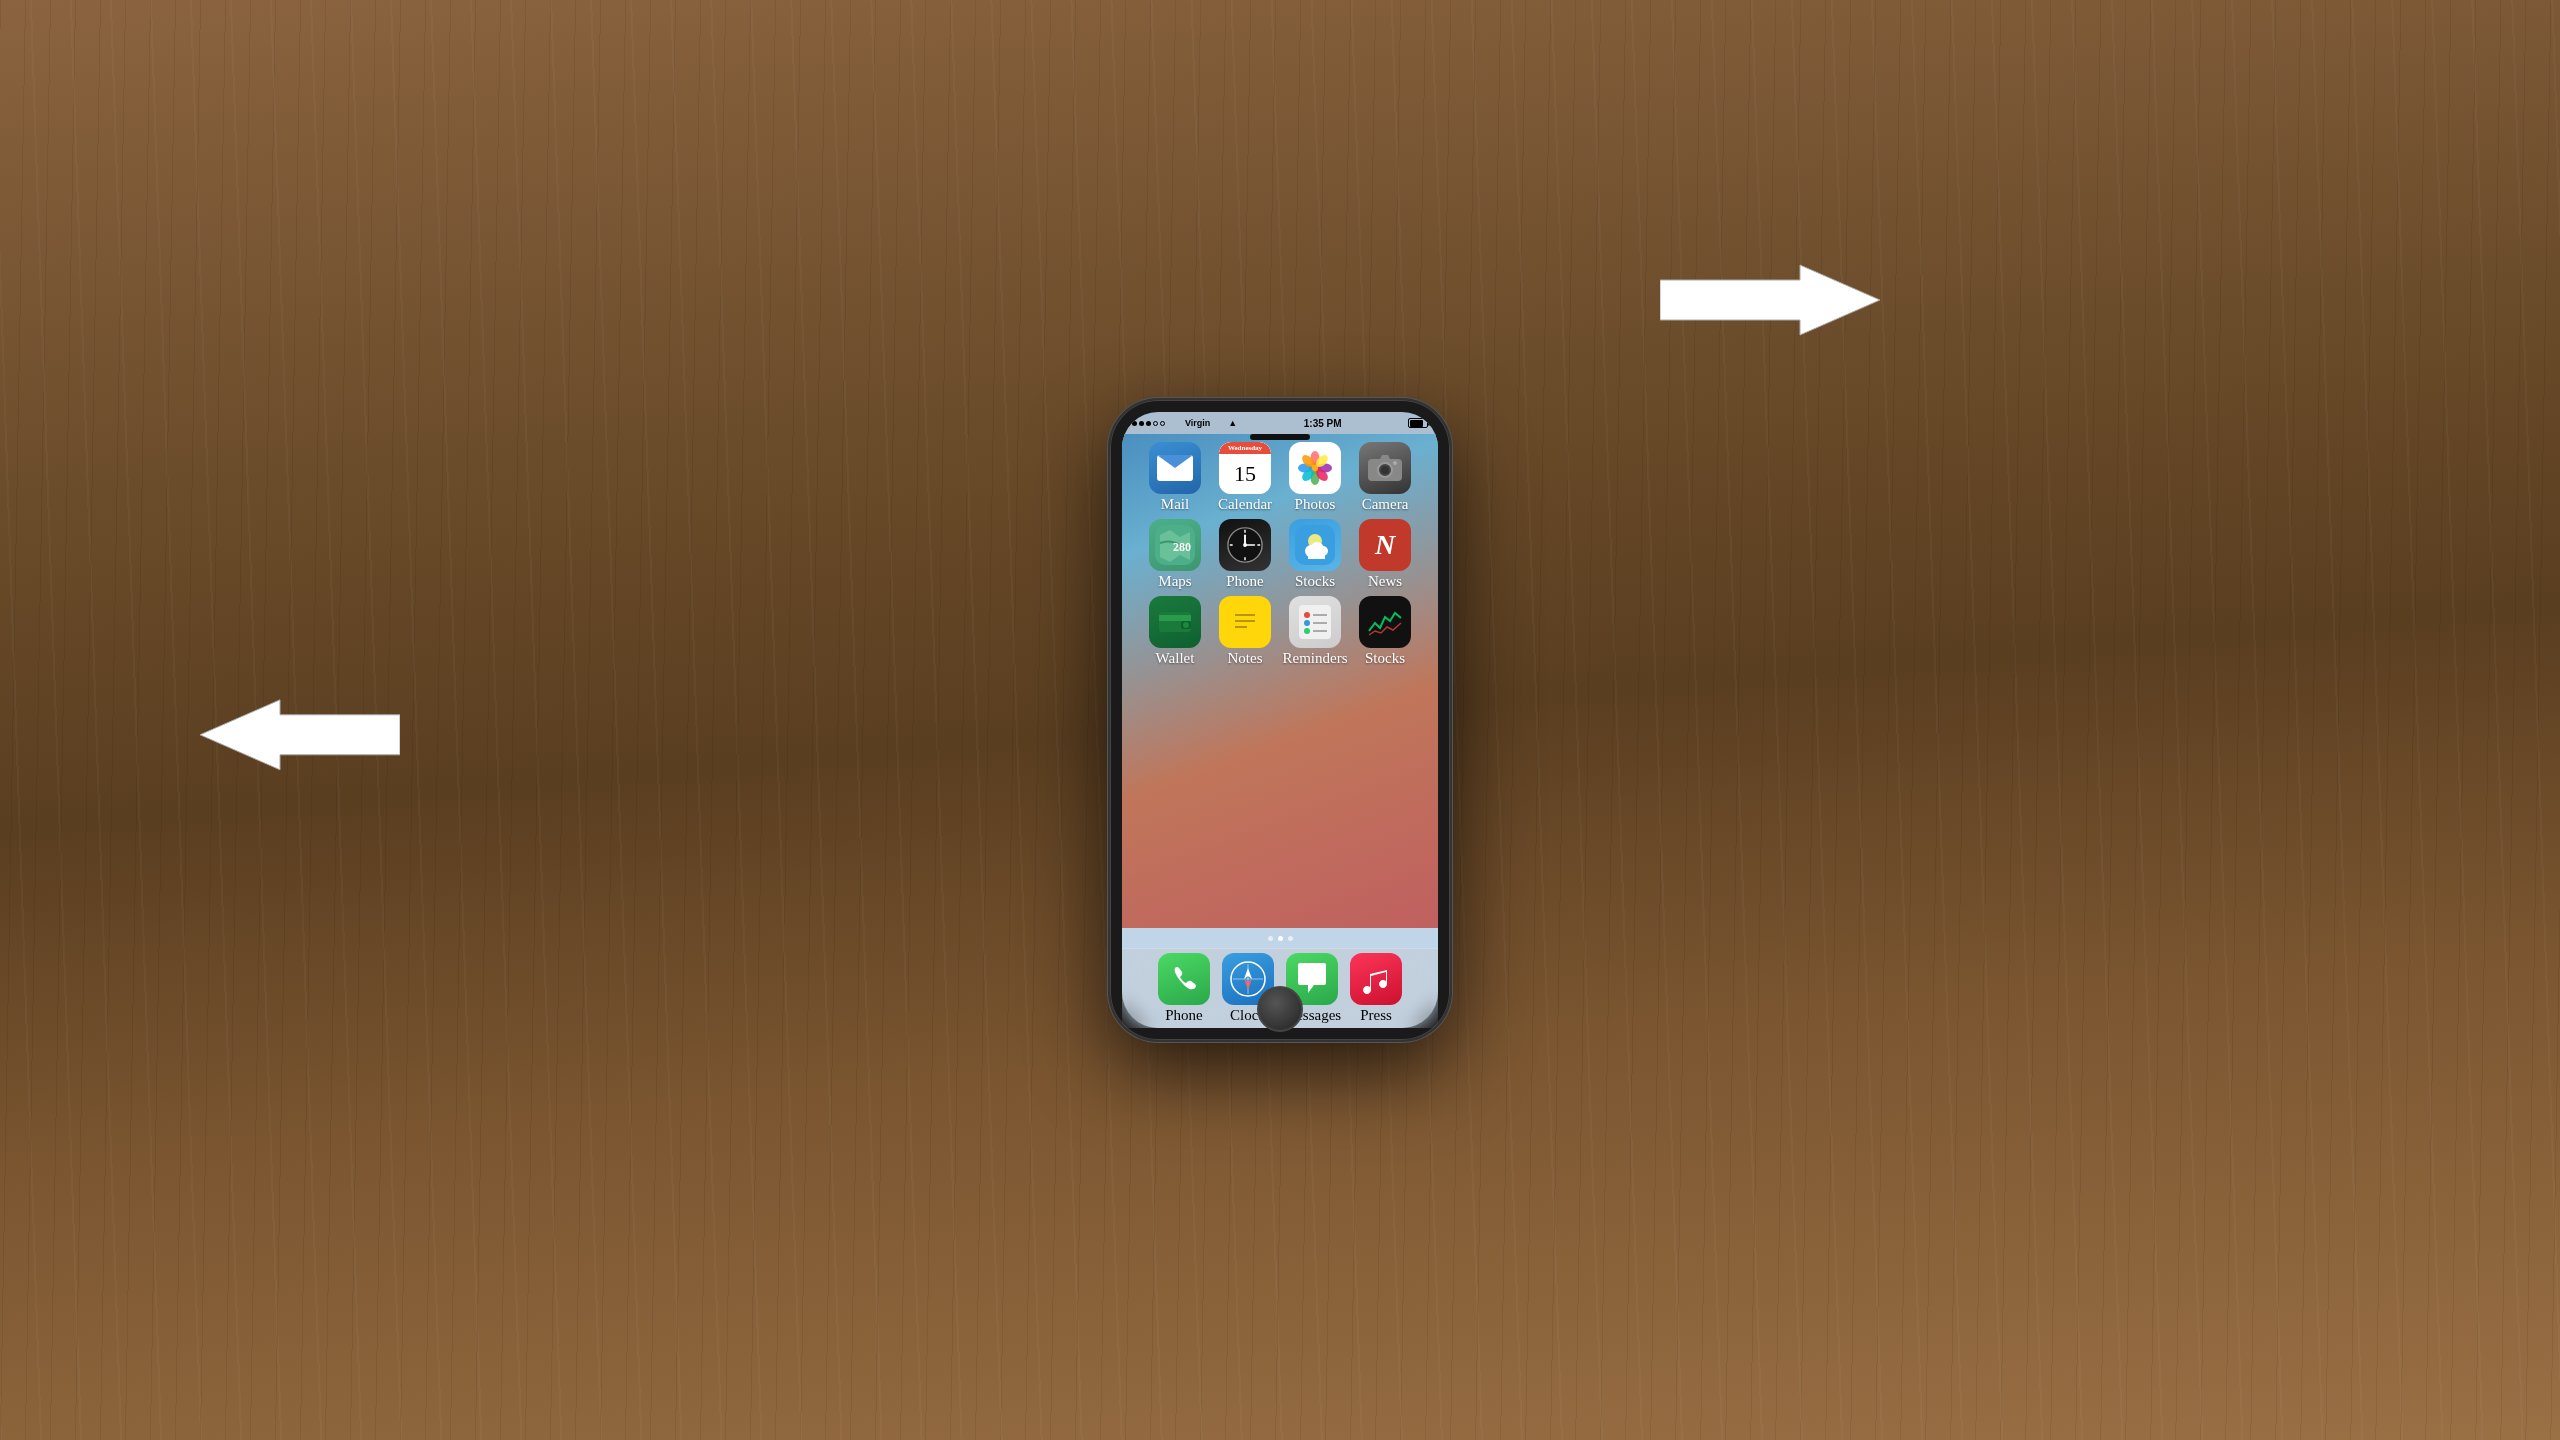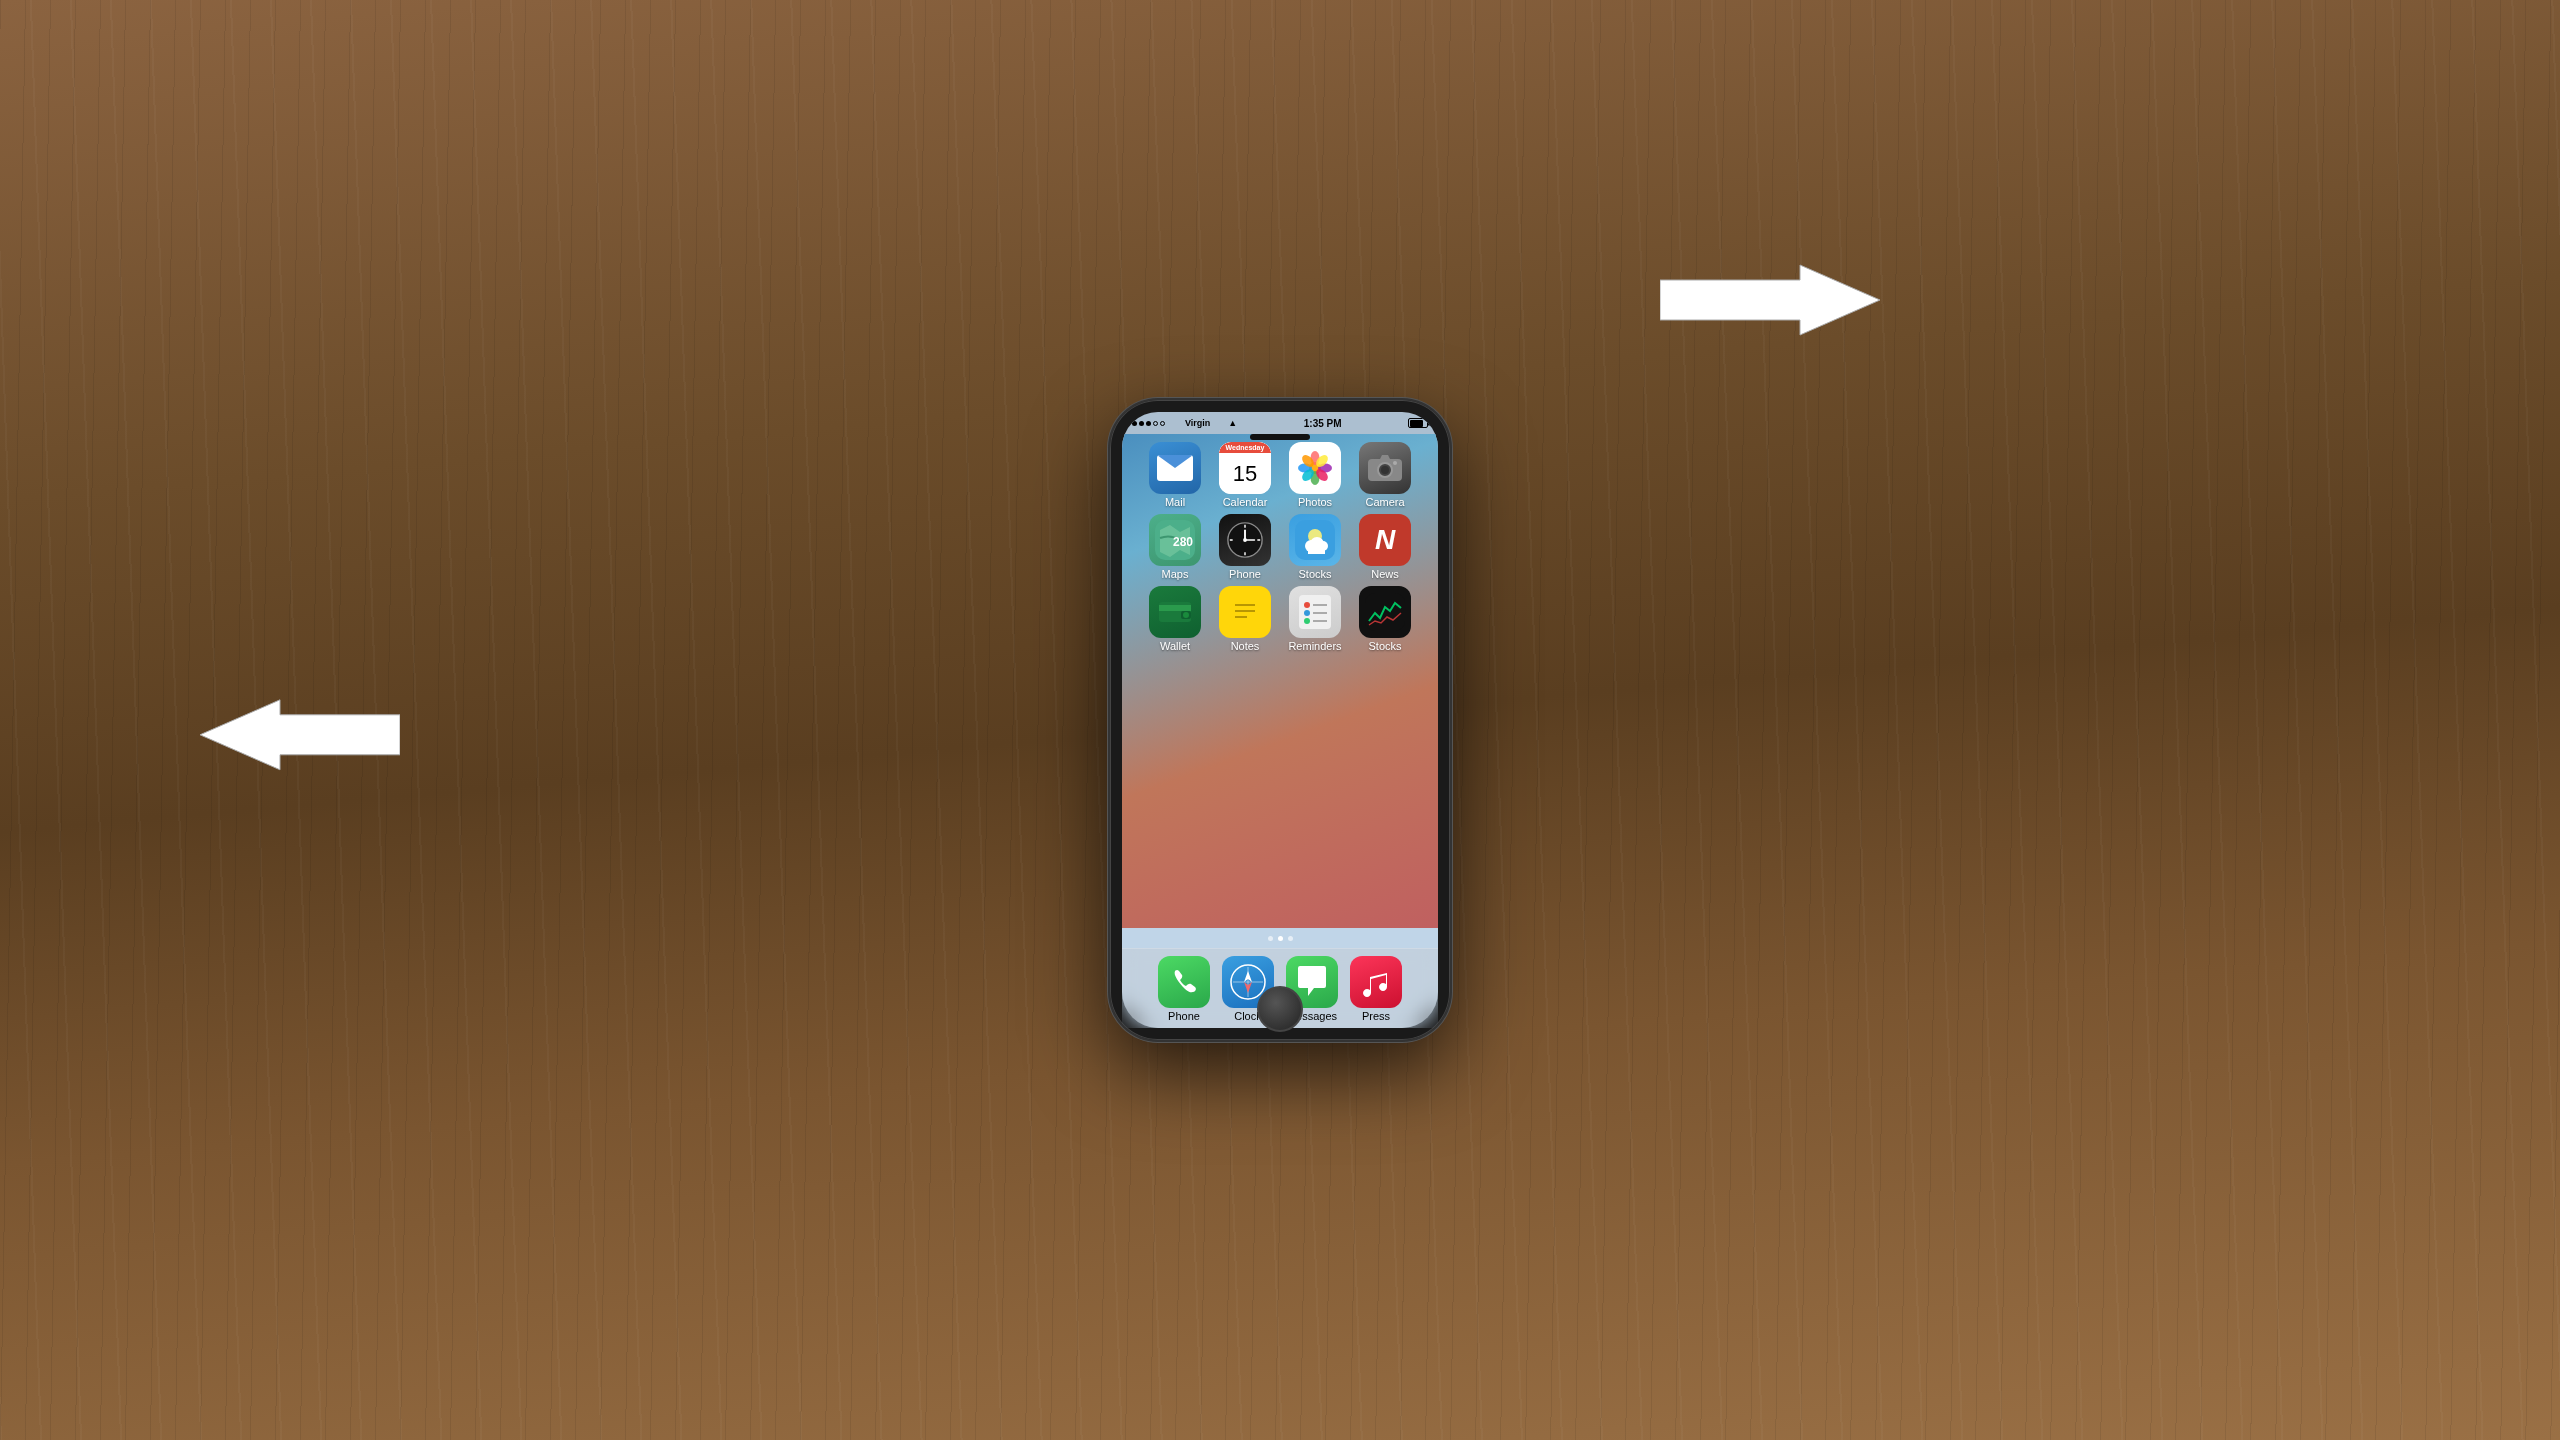--- a/index.html
+++ b/index.html
@@ -250,36 +250,37 @@
       display: flex;
       gap: 8px;
       justify-content: center;
     }
 
     .app-icon-wrap {
       display: flex;
       flex-direction: column;
       align-items: center;
       width: 62px;
+      font-family: Liberation Serif, serif;
     }
 
     .app-icon {
       width: 52px;
       height: 52px;
       border-radius: 12px;
       display: flex;
       align-items: center;
       justify-content: center;
       font-size: 24px;
       position: relative;
       overflow: hidden;
     }
 
     .app-label {
-      font-size: 11px;
+      font-size: 15px;
       color: #fff;
       text-align: center;
       margin-top: 2px;
       text-shadow: 0 1px 2px rgba(0,0,0,0.5);
       white-space: nowrap;
     }
 
     
     .icon-mail { background: linear-gradient(160deg, #3a8fd4, #2266a8); }
     .icon-calendar { background: #fff; }

